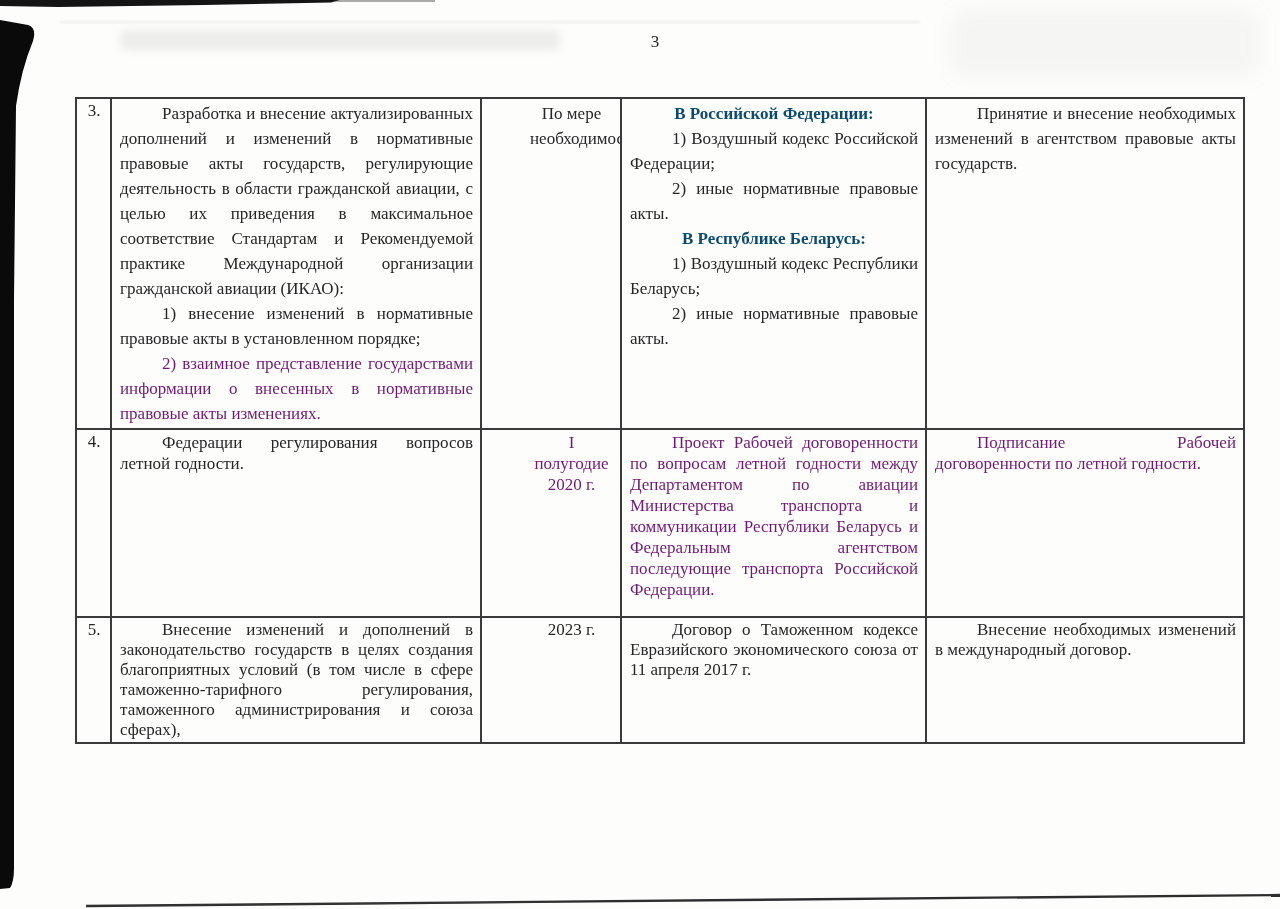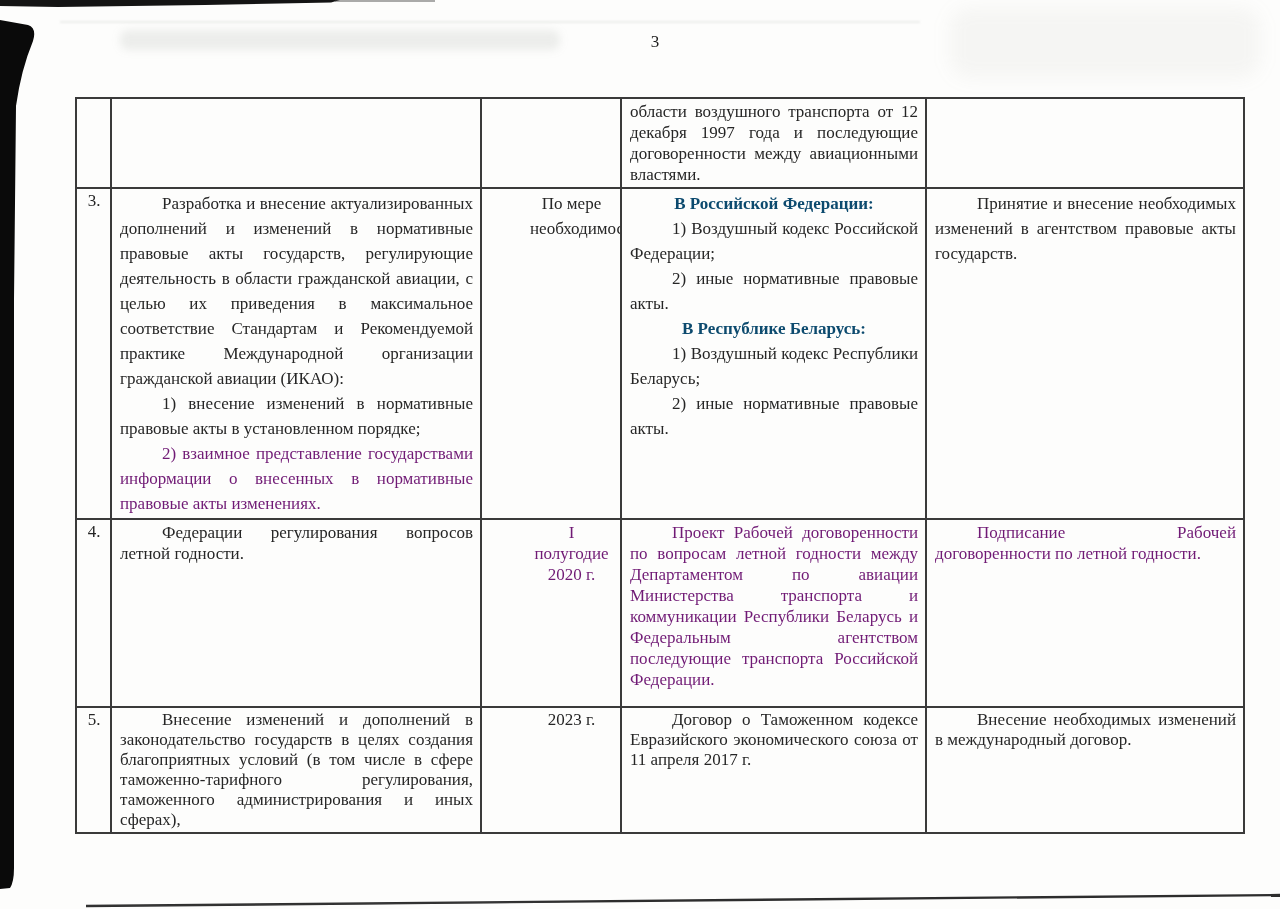--- a/index.html
+++ b/index.html
@@ -61,29 +61,20 @@
   <table class="doc-table">
     <colgroup>
       <col style="width:35px">
       <col style="width:370px">
       <col style="width:140px">
       <col style="width:305px">
       <col style="width:318px">
     </colgroup>
 
     <tbody>
-        <tr class="lh21" style="height:84px">
-      <td class="numcell"></td>
-      <td></td>
-      <td></td>
-      <td>
-        <p class="para">области воздушного транспорта от 12 декабря 1997 года и последующие договоренности между авиационными властями.</p>
-      </td>
-      <td></td>
-    </tr>
 
     <tr class="lh25" style="height:312px">
       <td class="numcell">3.</td>
       <td>
         <p class="para indent">Разработка и внесение актуализированных дополнений и изменений в нормативные правовые акты государств, регулирующие деятельность в области гражданской авиации, с целью их приведения в максимальное соответствие Стандартам и Рекомендуемой практике Международной организации гражданской авиации (ИКАО):</p>
         <p class="para indent">1) внесение изменений в нормативные правовые акты в установленном порядке;</p>
         <p class="para indent faded">2) взаимное представление государствами информации о внесенных в нормативные правовые акты изменениях.</p>
       </td>
       <td>
         <p class="para center" style="text-align:center">По мере необходимости</p>
@@ -113,21 +104,21 @@
         <p class="para indent faded">Проект Рабочей договоренности по вопросам летной годности между Департаментом по авиации Министерства транспорта и коммуникации Республики Беларусь и Федеральным агентством последующие транспорта Российской Федерации.</p>
       </td>
       <td>
         <p class="para indent faded">Подписание Рабочей договоренности по летной годности.</p>
       </td>
     </tr>
 
     <tr class="lh20" style="height:122px">
       <td class="numcell">5.</td>
       <td>
-        <p class="para indent">Внесение изменений и дополнений в законодательство государств в целях создания благоприятных условий (в том числе в сфере таможенно-тарифного регулирования, таможенного администрирования и иных сферах),</p>
+        <p class="para indent">Внесение изменений и дополнений в законодательство государств в целях создания благоприятных условий (в том числе в сфере таможенно-тарифного регулирования, таможенного администрирования и союза сферах),</p>
       </td>
       <td>
         <p class="para center" style="text-align:center">2023 г.</p>
       </td>
       <td>
         <p class="para indent">Договор о Таможенном кодексе Евразийского экономического союза от 11 апреля 2017 г.</p>
       </td>
       <td>
         <p class="para indent">Внесение необходимых изменений в международный договор.</p>
       </td>

